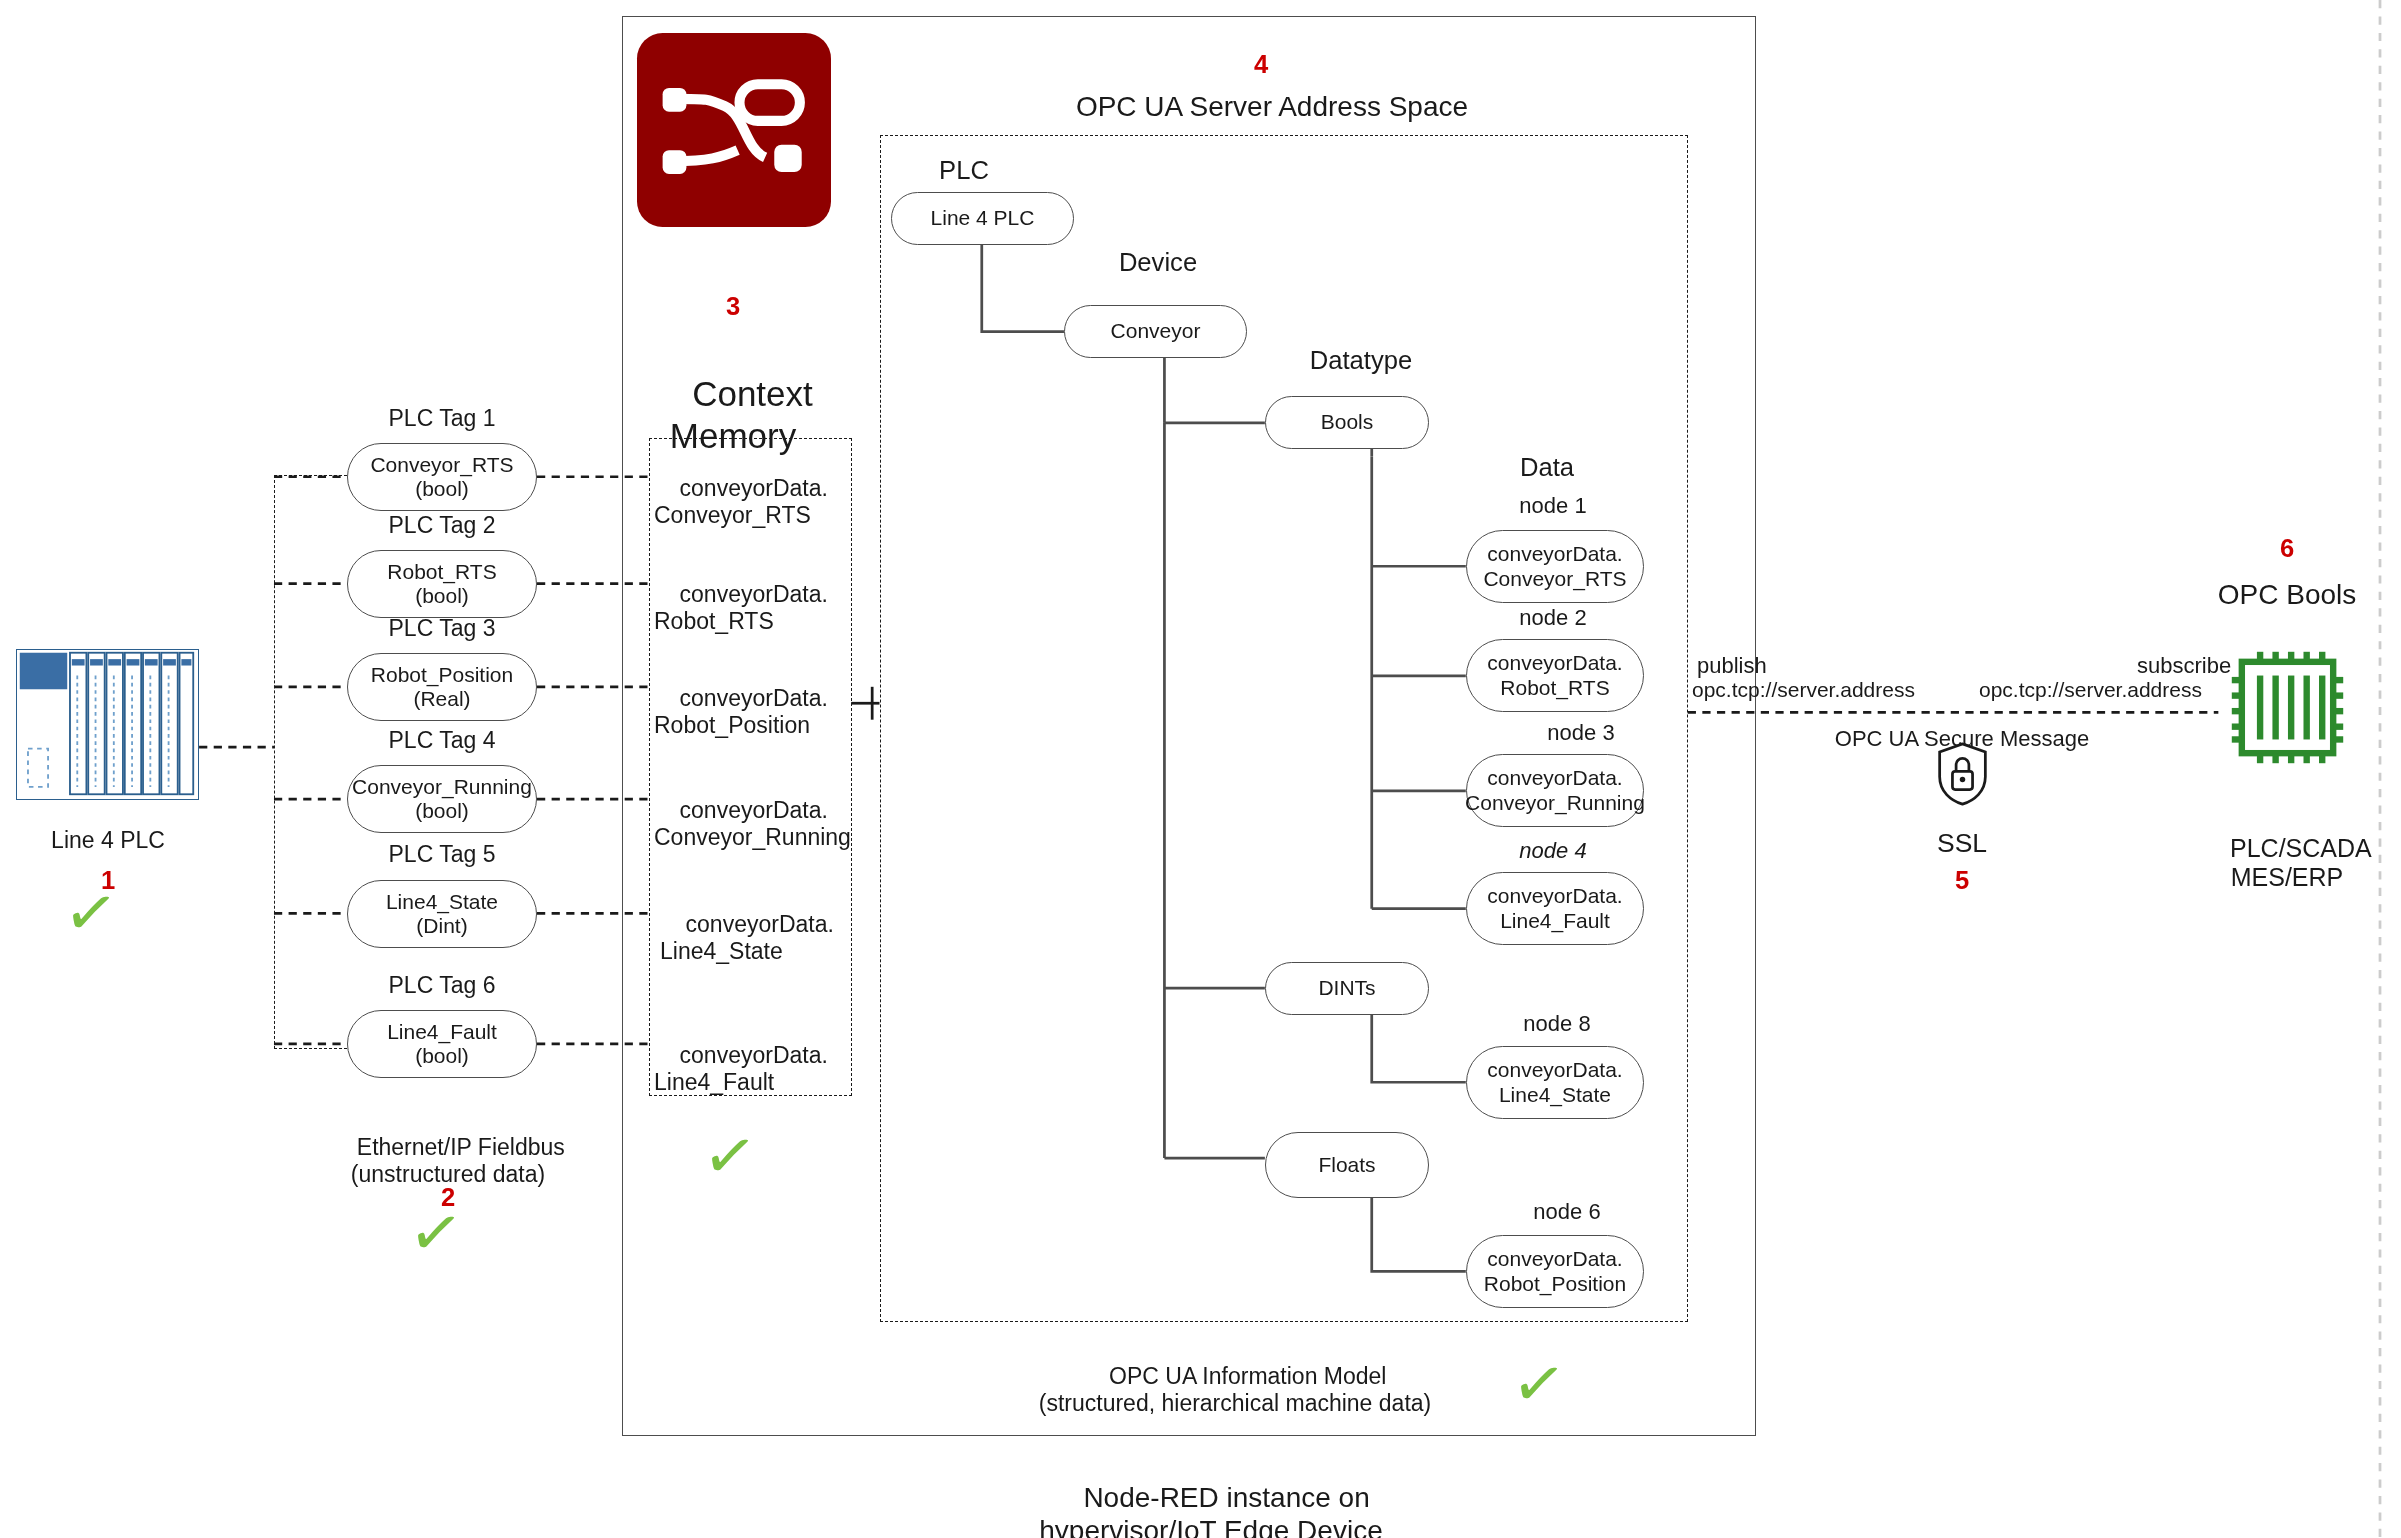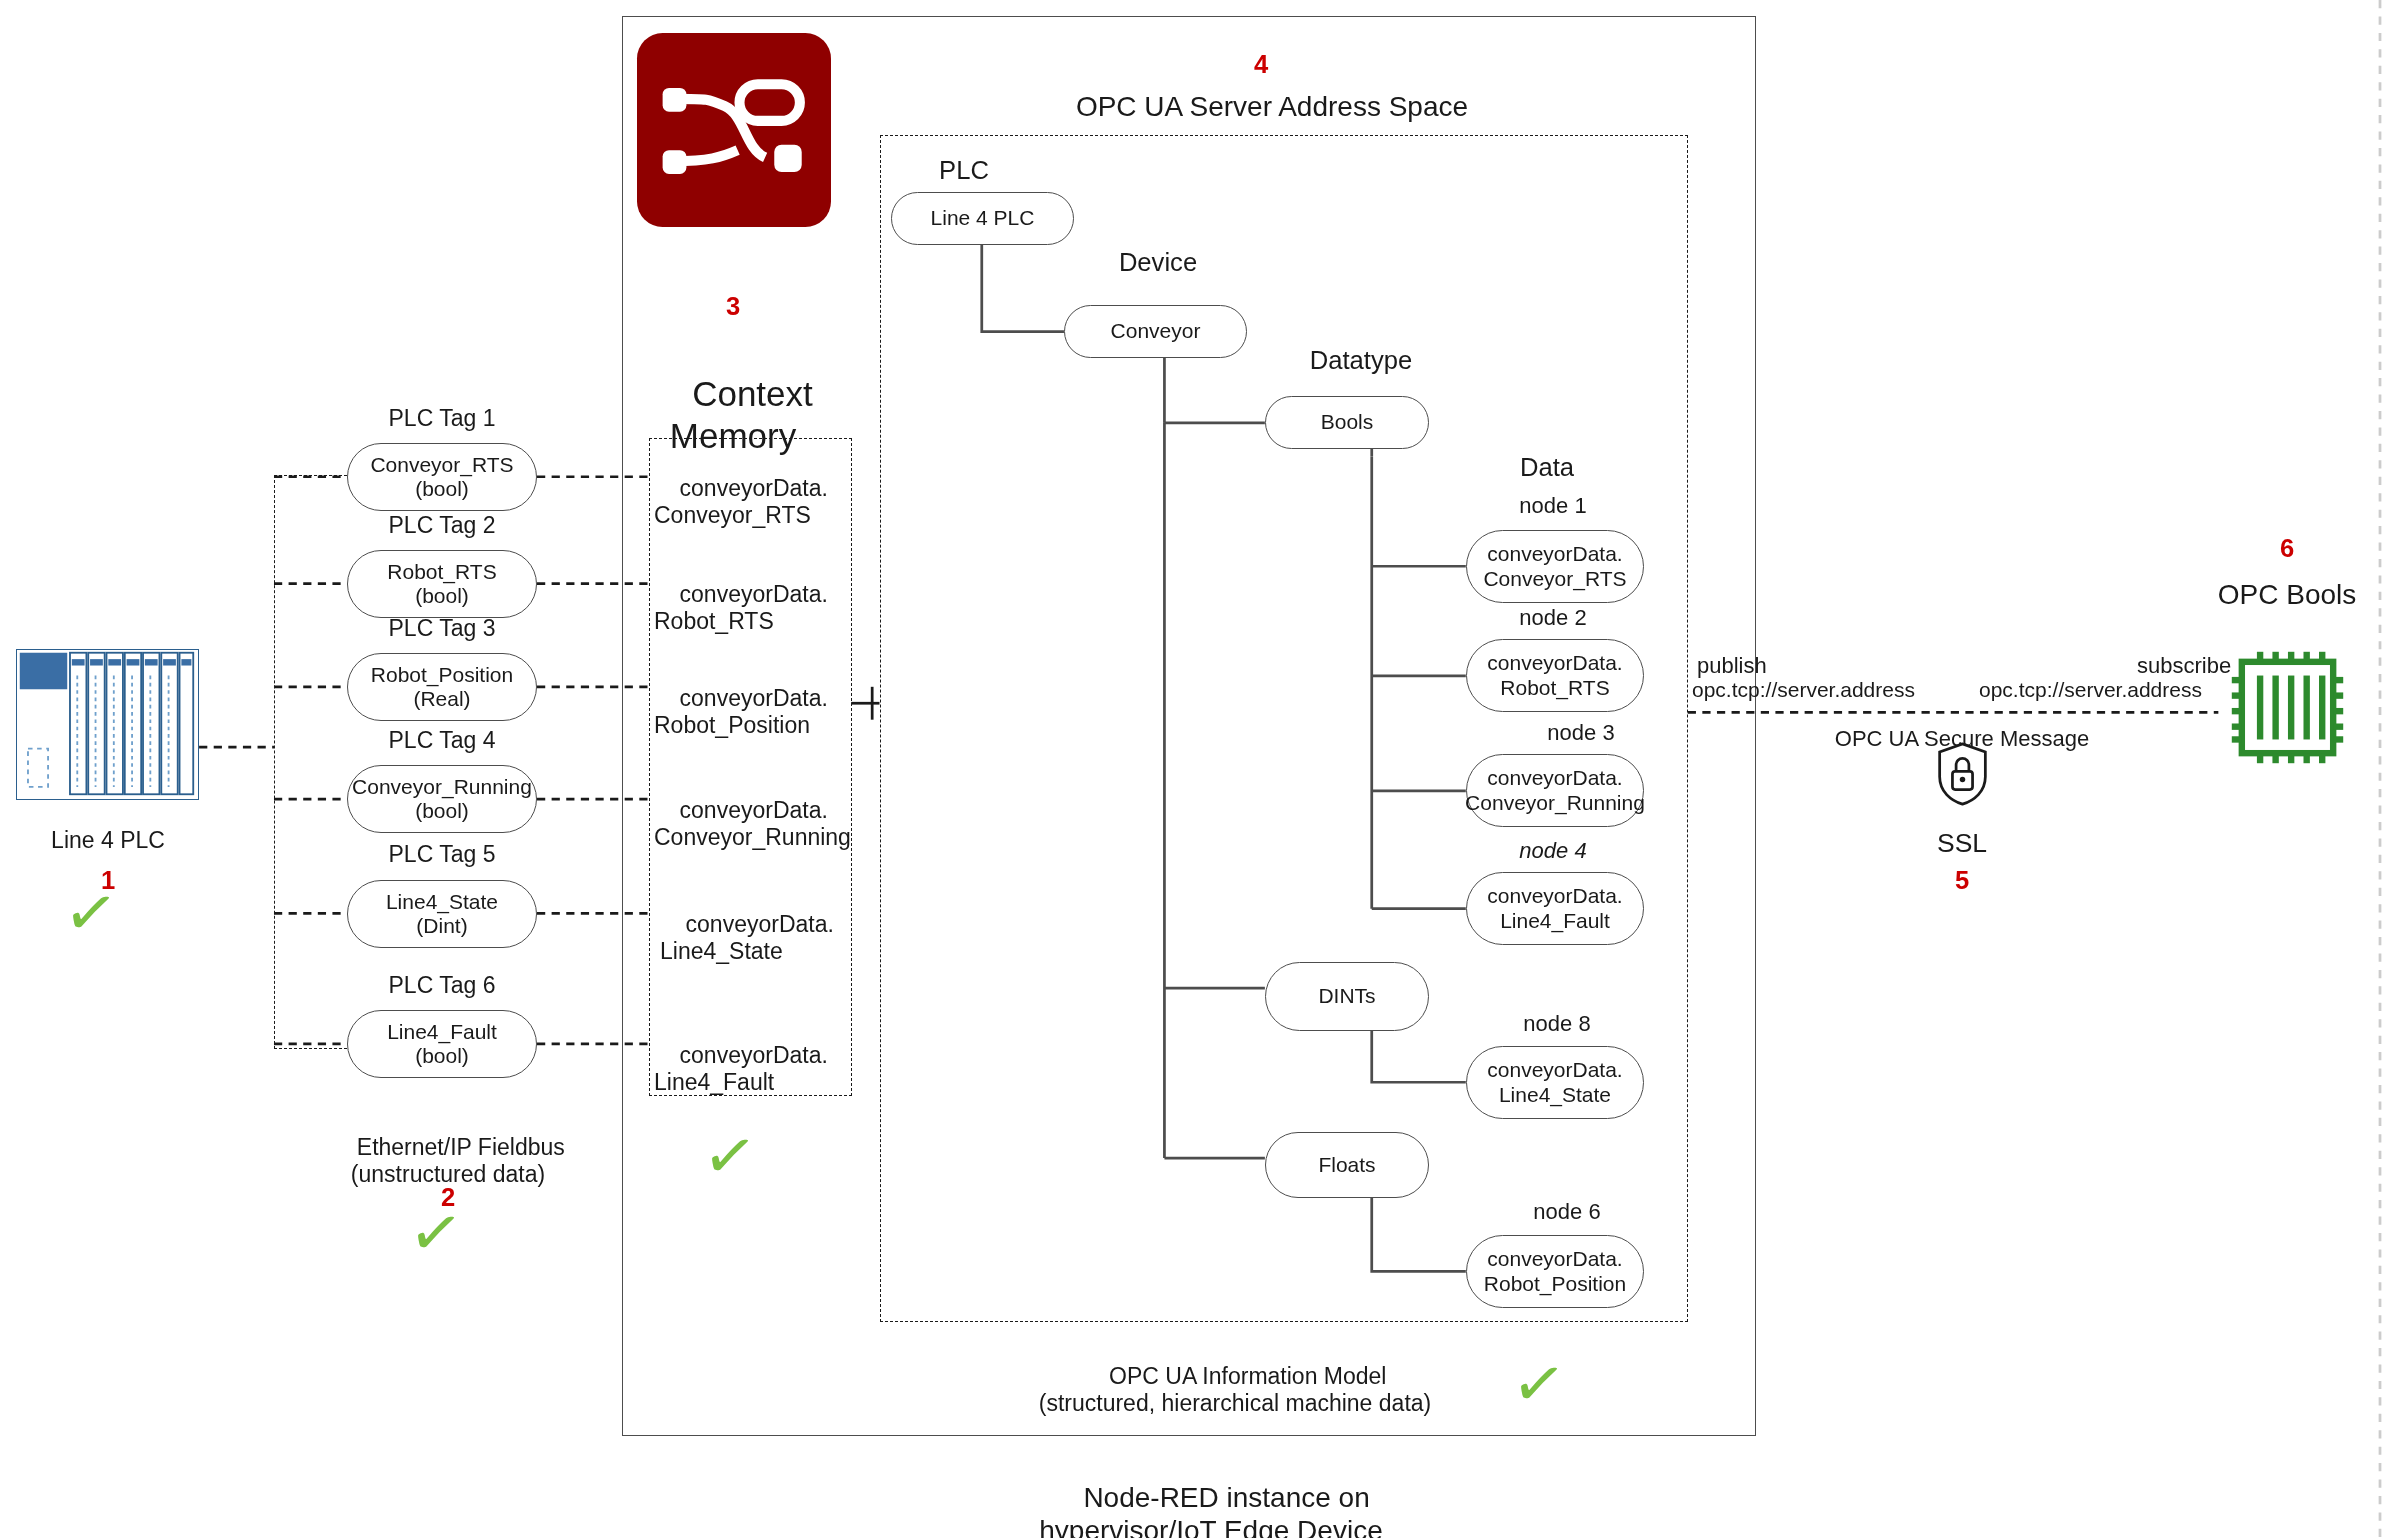--- a/index.html
+++ b/index.html
@@ -327,21 +327,21 @@
   <div class="txt center" style="left:964px; top:155px; font-size:25.6px;">PLC</div>
   <div class="txt center" style="left:1158px; top:247px; font-size:25.6px;">Device</div>
   <div class="txt center" style="left:1361px; top:345px; font-size:25.6px;">Datatype</div>
   <div class="txt center" style="left:1547px; top:452px; font-size:25.6px;">Data</div>
 
   <div class="pill" style="left:891px; top:192px; width:183px; height:53px;">Line 4 PLC</div>
 
   <div class="pill" style="left:1064px; top:305px; width:183px; height:53px;">Conveyor</div>
 
   <div class="pill" style="left:1265px; top:396px; width:164px; height:53px;">Bools</div>
-  <div class="pill" style="left:1265px; top:962px; width:164px; height:69px;">DINTs</div>
+  <div class="pill" style="left:1265px; top:962px; width:164px; height:53px;">DINTs</div>
   <div class="pill" style="left:1265px; top:1132px; width:164px; height:66px;">Floats</div>
 
   <div class="txt center" style="left:1553px; top:493px; font-size:22px;">node 1</div>
   <div class="pill" style="left:1466px; top:530px; width:178px; height:73px;">
     <span><span>conveyorData.</span><br><span>Conveyor_RTS</span></span>
   </div>
 
   <div class="txt center" style="left:1553px; top:605px; font-size:22px;">node 2</div>
   <div class="pill" style="left:1466px; top:639px; width:178px; height:73px;">
     <span><span>conveyorData.</span><br><span>Robot_RTS</span></span>
@@ -379,15 +379,18 @@
   <div class="txt" style="left:1697px; top:653px; font-size:22px;">publish</div>
   <div class="txt" style="left:1692px; top:678px; font-size:21px;">opc.tcp://server.address</div>
   <div class="txt" style="left:2137px; top:653px; font-size:22px;">subscribe</div>
   <div class="txt" style="left:1979px; top:678px; font-size:21px;">opc.tcp://server.address</div>
   <div class="txt center" style="left:1962px; top:726px; font-size:22px;">OPC UA Secure Message</div>
   <div class="txt center" style="left:1962px; top:828px; font-size:26.5px;">SSL</div>
   <div class="num" style="left:1962px; top:866px;">5</div>
 
   <div class="num" style="left:2287px; top:534px;">6</div>
   <div class="txt center" style="left:2287px; top:578px; font-size:28px;">OPC Bools</div>
+  <div class="txt center" style="left:2287px; top:804px; text-align:center; font-size:25px;">
+    <span>PLC/SCADA</span><br><span>MES/ERP</span>
+  </div>
 
 </div>
 
 
 </body></html>

